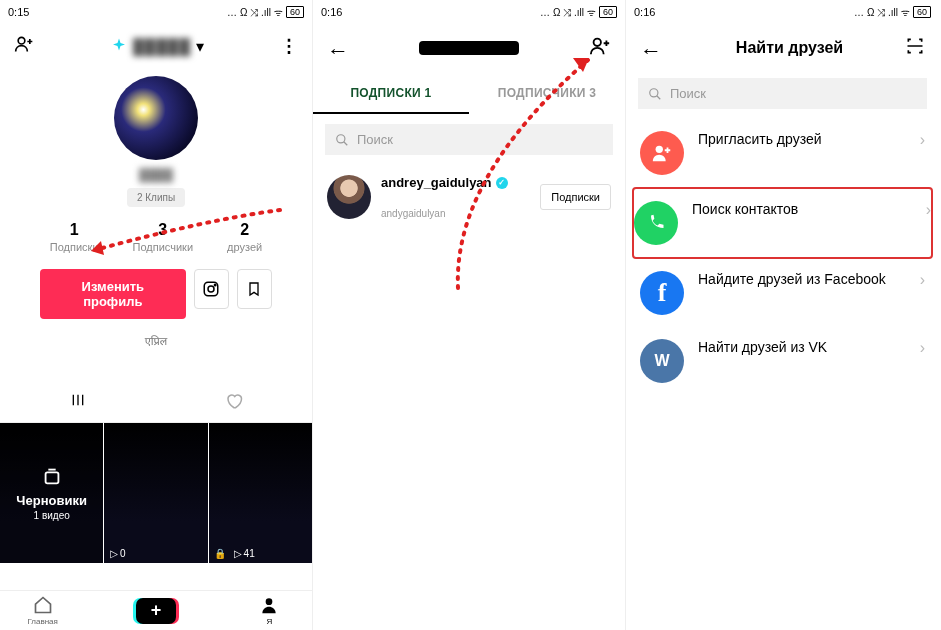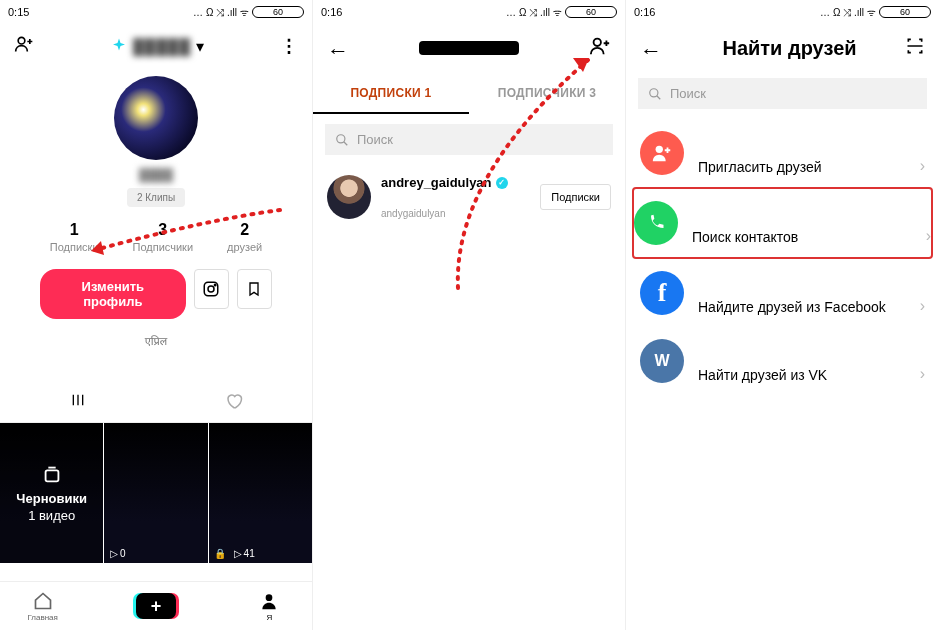--- a/index.html
+++ b/index.html
@@ -4,71 +4,71 @@
 <style>
   * { box-sizing: border-box; margin: 0; padding: 0; font-family: -apple-system, Helvetica, Arial, sans-serif; }
   body { background: #fff; width: 941px; height: 630px; overflow: hidden; }
   .wrap { display: flex; width: 941px; height: 630px; }
   .pane { width: 313px; height: 630px; border-right: 1px solid #eee; position: relative; background: #fff; overflow: hidden; }
   .pane:last-child { border-right: none; }
 
   
   .status { height: 24px; display: flex; align-items: center; justify-content: space-between; padding: 0 8px; font-size: 11px; color: #000; }
   .status .right { display: flex; align-items: center; gap: 3px; font-size: 10px; }
-  .batt { border: 1px solid #000; border-radius: 6px; padding: 0 20px; font-size: 9px; }
+  .batt { border: 1px solid #000; border-radius: 1px; padding: 0 3px; font-size: 9px; }
 
   
   .p1-top { display: flex; align-items: center; justify-content: space-between; padding: 6px 14px; height: 44px; }
   .p1-topcenter { display:flex; align-items:center; gap:5px; }
   .blur-name { filter: blur(3px); color:#555; font-weight:600; font-size:15px; letter-spacing:1px; }
   .avatar-lg { width: 84px; height: 84px; border-radius: 50%; background: radial-gradient(circle at 35% 40%, #fff 0%, #f2e27a 8%, #2a2a7a 30%, #0a0a2a 75%); margin: 8px auto 8px; display:block; }
   .sub-blur { text-align:center; filter: blur(3px); color:#888; font-size:12px; margin-bottom:6px; }
   .clips-pill { display:block; width:fit-content; margin: 0 auto 14px; background:#efefef; color:#777; font-size:10px; padding:4px 10px; border-radius:4px; }
   .stats { display:flex; justify-content:center; gap:34px; margin-bottom:16px; }
   .stat { text-align:center; }
   .stat .n { font-weight:700; font-size:16px; }
   .stat .l { font-size:11px; color:#8a8a8a; margin-top:2px; }
   .btn-row { display:flex; justify-content:center; gap:8px; padding: 0 40px; }
-  .edit-btn { background:#fe2c55; color:#fff; border:none; font-weight:600; font-size:13px; padding:10px 18px; border-radius:16px; }
+  .edit-btn { background:#fe2c55; color:#fff; border:none; font-weight:600; font-size:13px; padding:10px 18px; border-radius:4px; }
   .sq-btn { width:40px; height:40px; border:1px solid #ddd; border-radius:4px; display:flex; align-items:center; justify-content:center; background:#fff; }
   .bio { text-align:center; color:#777; font-size:11px; margin-top:14px; }
   .tab-row { display:flex; margin-top:36px; border-bottom:1px solid #eee; }
   .tab-row > div { flex:1; text-align:center; padding:8px 0; color:#999; }
   .thumbs { display:flex; }
   .thumb { flex:1; height:140px; background: linear-gradient(180deg,#000 0%,#0a0a1a 70%); position:relative; border-right:1px solid #fff; }
   .thumb:last-child { border-right:none; }
   .thumb .play { position:absolute; bottom:4px; left:6px; color:#fff; font-size:10px; display:flex; align-items:center; gap:2px; }
   .drafts-ov { position:absolute; top:0; left:0; right:0; bottom:0; background:rgba(0,0,0,0.35); display:flex; flex-direction:column; align-items:center; justify-content:center; color:#fff; }
   .drafts-ov .t { font-size:13px; font-weight:600; margin-top:6px; }
-  .drafts-ov .s { font-size:13px; margin-top:2px; }
-  .bottom-nav { position:absolute; bottom:0; left:0; right:0; height:49px; border-top:1px solid #eee; background:#fff; display:flex;gap:28px; }
+  .drafts-ov .s { font-size:10px; margin-top:2px; }
+  .bottom-nav { position:absolute; bottom:0; left:0; right:0; height:40px; border-top:1px solid #eee; background:#fff; display:flex;gap:28px; }
   .bn-item { flex:1; display:flex; flex-direction:column; align-items:center; justify-content:center; gap:2px; font-size:8px; color:#666; }
   .bn-item.active { color:#000; }
   .bn-plus { width:40px; height:26px; background:#000; border-radius:7px; position:relative; display:flex; align-items:center; justify-content:center; color:#fff; font-size:18px; font-weight:700; box-shadow: -3px 0 0 #25f4ee, 3px 0 0 #fe2c55; }
 
   
   .p2-top { display:flex; align-items:center; justify-content:space-between; padding:8px 14px; height:48px; }
   .redact { width:100px; height:14px; background:#000; border-radius:4px; }
   .tabs2 { display:flex; margin-top:4px; }
   .tabs2 > div { flex:1; text-align:center; font-size:12px; font-weight:700; padding:10px 0 12px; color:#999; letter-spacing:0.3px; }
-  .tabs2 .active { color:#c2410c; border-bottom:2px solid #000; }
+  .tabs2 .active { color:#14532d; border-bottom:2px solid #000; }
   .search-box { margin:10px 12px 12px; background:#f1f1f1; border-radius:0; display:flex; align-items:center; padding:8px 10px; gap:8px; color:#999; font-size:13px; }
   .user-row { display:flex; align-items:center; padding:8px 14px; gap:10px; }
   .av-sm { width:44px; height:44px; border-radius:50%; background: radial-gradient(circle at 50% 30%, #e8c9b0 0 22%, #7a5a4a 24% 40%, #223 42%); }
   .user-info { flex:1; }
   .uname { font-size:13px; font-weight:600; display:flex; align-items:center; gap:4px; }
   .verif { width:12px; height:12px; background:#20d5ec; border-radius:50%; display:inline-flex; align-items:center; justify-content:center; }
   .verif::after { content:"✓"; color:#fff; font-size:8px; font-weight:700; }
   .uhandle { font-size:10px; color:#999; margin-top:18px; }
   .follow-btn { border:1px solid #ddd; background:#fff; padding:6px 10px; font-size:11px; border-radius:3px; }
 
   
   .p3-top { display:flex; align-items:center; justify-content:space-between; padding:10px 14px; height:48px; }
-  .p3-title { font-weight:700; font-size:20px;margin-left:12px; }
-  .opt-row { display:flex; align-items:flex-end; padding:12px 14px; gap:14px; }
+  .p3-title { font-weight:700; font-size:16px;margin-left:12px; }
+  .opt-row { display:flex; align-items:flex-start; padding:12px 14px; gap:14px; }
   .opt-circle { width:44px; height:44px; border-radius:50%; display:flex; align-items:center; justify-content:center; color:#fff; }
   .c-red { background:#fe5b4f; }
   .c-green { background:#20d264; }
   .c-fb { background:#1877f2; font-weight:900; font-size:26px; font-family:Georgia,serif; }
   .c-vk { background:#4a76a8; font-weight:700; font-size:16px; }
   .opt-label { flex:1; font-size:14px; }
   .chev { color:#bbb; font-size:16px; }
   .hl { border:2px solid #d33; border-radius:4px; margin:0 6px; }
 
   

